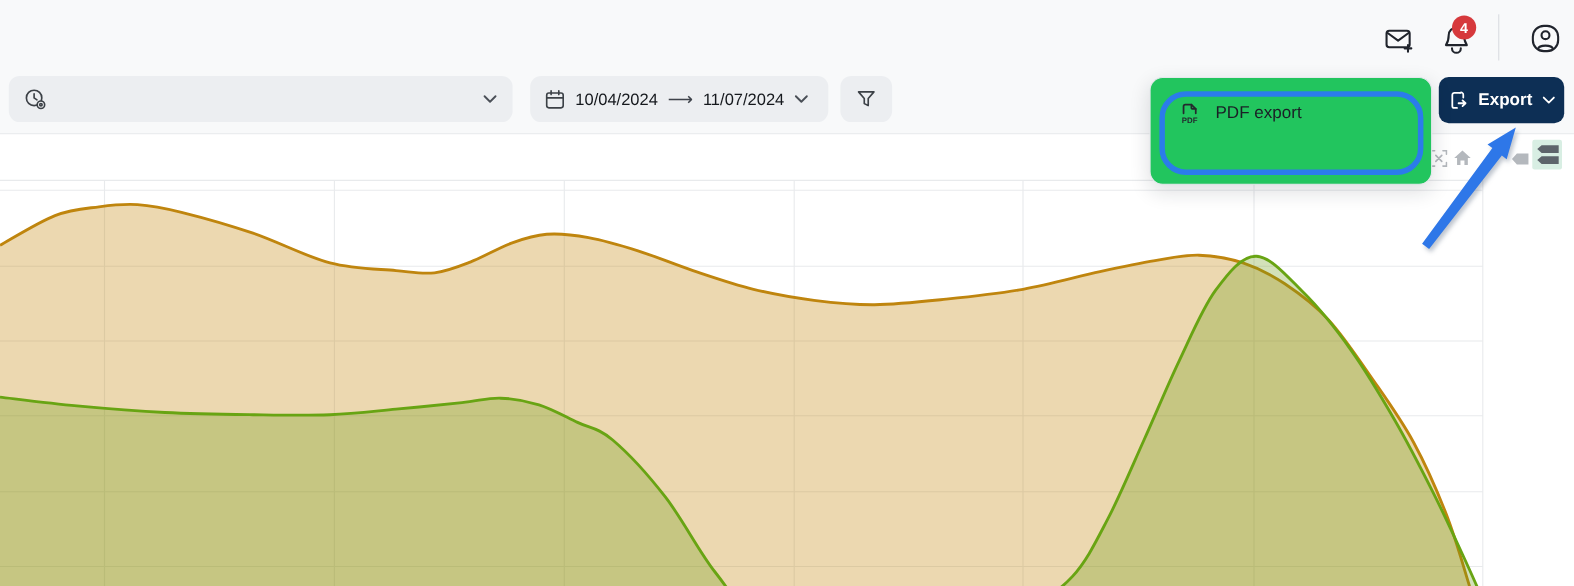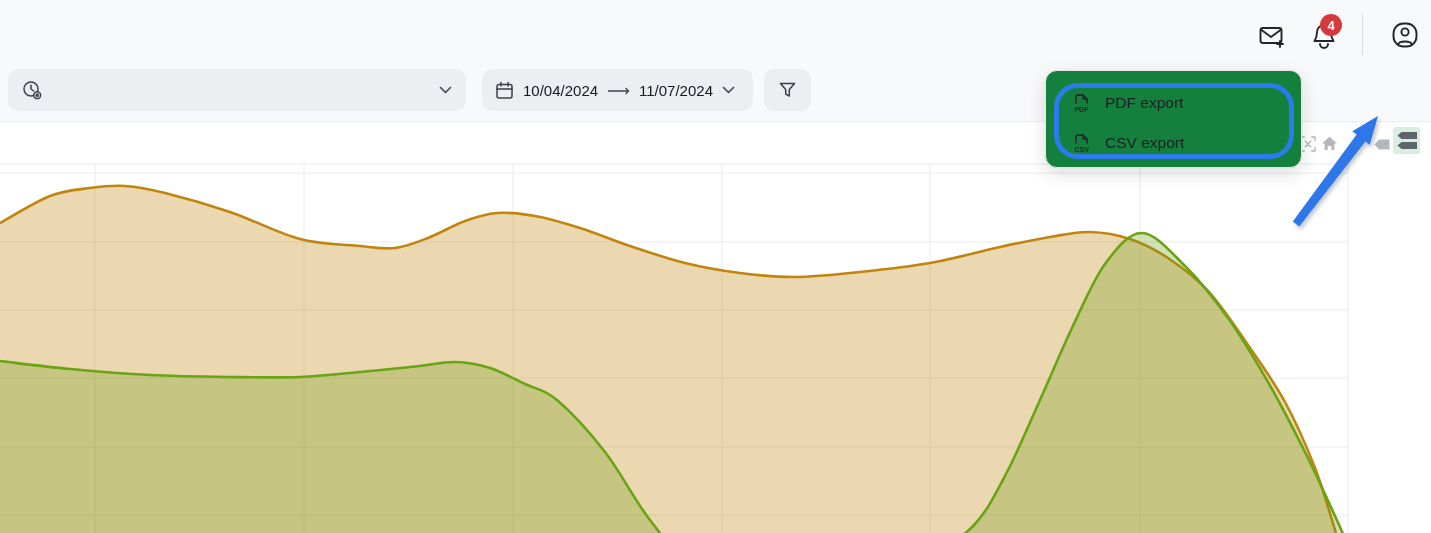--- a/index.html
+++ b/index.html
@@ -25,21 +25,21 @@
   .tz-pill .lbl{margin-left:11px}
   .tz-pill .chev{margin-left:auto}
   .date-pill{left:482px;width:271px;padding:0 13px;gap:9px}
   .date-pill .date{font-weight:500}
   .filter-pill{left:764px;width:47px;justify-content:center}
   
   .export-btn{position:absolute;left:1308px;top:70px;width:114px;height:42px;border:none;border-radius:9px;
               background:var(--navy);color:#fff;display:flex;align-items:center;justify-content:center;gap:9px;
               font-family:inherit;font-size:15.5px;font-weight:600;cursor:pointer;z-index:4}
   
-  .export-menu{position:absolute;left:1045px;top:70px;width:257px;height:98px;background:#15803d;border:1px solid #e5e8ec;
+  .export-menu{position:absolute;left:1045px;top:70px;width:257px;height:98px;background:#22c55e;border:1px solid #e5e8ec;
                border-radius:12px;box-shadow:0 6px 18px rgba(22,28,40,.14);z-index:5}
   .highlight-ring{position:absolute;left:8px;top:12px;width:240px;height:76px;border:5px solid var(--accent);
                   border-radius:24px;pointer-events:none}
   .menu-item{position:absolute;left:0;width:100%;height:34px;display:flex;align-items:center;padding-left:26px;gap:14px;
              background:none;border:none;font-family:inherit;font-size:15.5px;color:#1b1f26;cursor:pointer;text-align:left}
   .menu-item.r1{top:15px}
   .menu-item.r2{top:55px}
   
   .modebar{position:absolute;z-index:2}
   .mb-btn{position:absolute;background:none;border:none;padding:0;cursor:pointer;display:flex;align-items:center;justify-content:center}
@@ -106,38 +106,41 @@
       <path d="M1.5 1.5 L6.5 6.5 L11.5 1.5"></path>
     </svg>
   </button>
 
   <button class="pill filter-pill">
     <svg width="17" height="16" viewBox="0 0 17 16" fill="none" stroke="#3c4147" stroke-width="1.5" stroke-linecap="round" stroke-linejoin="round">
       <path d="M1.5 1.5 H15.5 L10.3 7.6 V14 L6.7 12.2 V7.6 Z"></path>
     </svg>
   </button>
 
+  <button class="export-btn">
+    <svg width="19" height="19" viewBox="0 0 20 20" fill="none" stroke="#fff" stroke-width="1.7" stroke-linecap="round" stroke-linejoin="round">
+      <path d="M12 2.5 H6.5 a2 2 0 0 0 -2 2 V15 a2 2 0 0 0 2 2 H9"></path>
+      <path d="M12 2.5 a2 2 0 0 1 3 2 V7"></path>
+      <path d="M10.5 12.5 H17 M14.3 9.8 L17.2 12.5 L14.3 15.2"></path>
+    </svg>
+    <span>Export</span>
+    <svg width="12" height="8" viewBox="0 0 13 8" fill="none" stroke="#fff" stroke-width="1.8" stroke-linecap="round" stroke-linejoin="round">
+      <path d="M1.5 1.5 L6.5 6.5 L11.5 1.5"></path>
+    </svg>
+  </button>
 </div>
 
 <div class="export-menu">
   <button class="menu-item r1">
     <svg width="19" height="22" viewBox="0 0 24 26" fill="none" stroke="#24282e" stroke-width="2" stroke-linecap="round" stroke-linejoin="round">
       <path d="M14 3 v4 a1 1 0 0 0 1 1 h4"></path>
       <path d="M5 13 V5 a2 2 0 0 1 2 -2 h7 l5 5 v5"></path>
       <text x="3" y="24" font-size="9" font-weight="bold" fill="#24282e" stroke="none" font-family="Liberation Sans, sans-serif">PDF</text>
     </svg>
     <span>PDF export</span>
-  </button>
-  <button class="menu-item r2">
-    <svg width="19" height="22" viewBox="0 0 24 26" fill="none" stroke="#24282e" stroke-width="2" stroke-linecap="round" stroke-linejoin="round">
-      <path d="M14 3 v4 a1 1 0 0 0 1 1 h4"></path>
-      <path d="M5 13 V5 a2 2 0 0 1 2 -2 h7 l5 5 v5"></path>
-      <text x="3" y="24" font-size="9" font-weight="bold" fill="#24282e" stroke="none" font-family="Liberation Sans, sans-serif">CSV</text>
-    </svg>
-    <span>CSV export</span>
   </button>
   <div class="highlight-ring"></div>
 </div>
 
 <div class="modebar">
   <button class="mb-btn" style="left:1299px;top:135px;width:17px;height:17px">
     <svg width="16" height="16" viewBox="0 0 16 16" fill="none" stroke="#b4b8bd" stroke-width="1.5" stroke-linecap="round">
       <path d="M5.3 5.3 L10.7 10.7 M10.7 5.3 L5.3 10.7"></path>
       <path d="M1 4.2 V1 H4.2 M11.8 1 H15 V4.2 M15 11.8 V15 H11.8 M4.2 15 H1 V11.8"></path>
     </svg>

